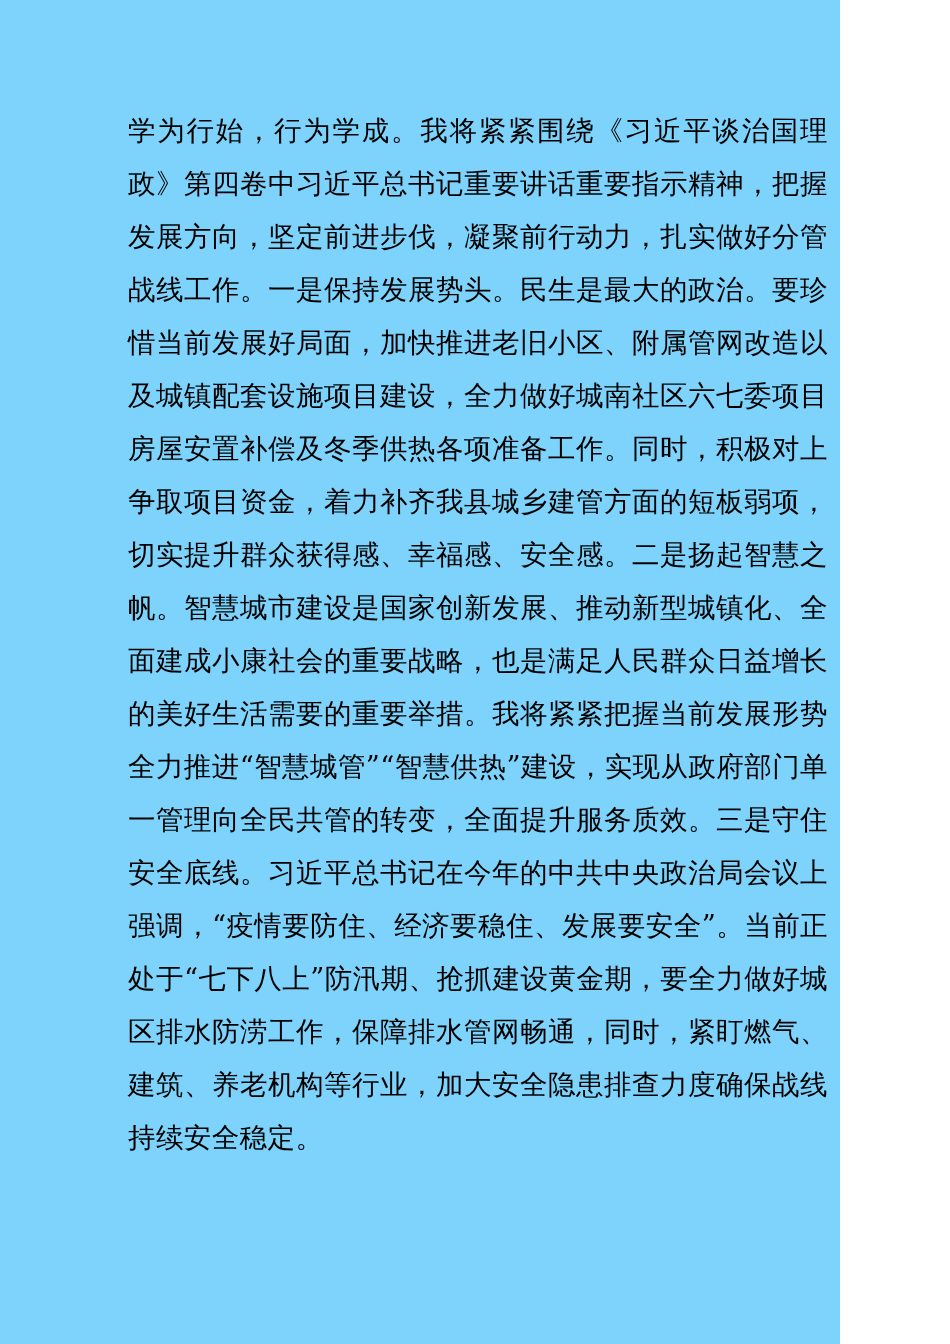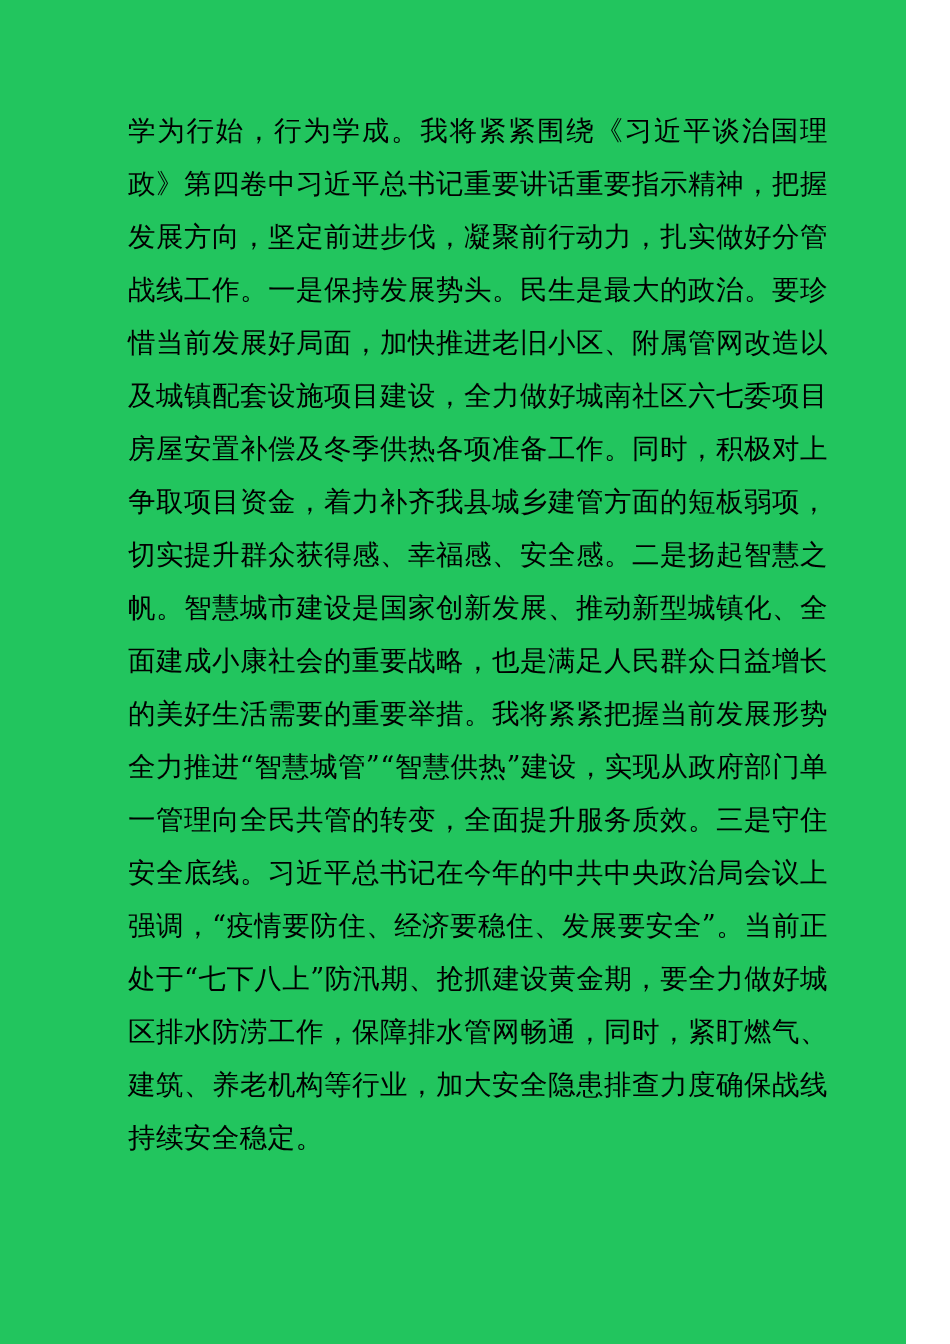--- a/index.html
+++ b/index.html
@@ -9,23 +9,23 @@
   }
   body {
     width: 950px;
     height: 1344px;
     font-family: "DejaVu Serif", "Liberation Serif", serif;
     color: #000000;
     overflow: hidden;
   }
   .page {
     position: relative;
-    width: 906px;
+    width: 840px;
     height: 1344px;
-    background: #22c55e;
+    background: #7dd3fc;
     box-sizing: border-box;
   }
   .doc-body {
     position: absolute;
     left: 128px;
     top: 104px;
     width: 700px;
   }
   .para {
     font-size: 27.5px;

